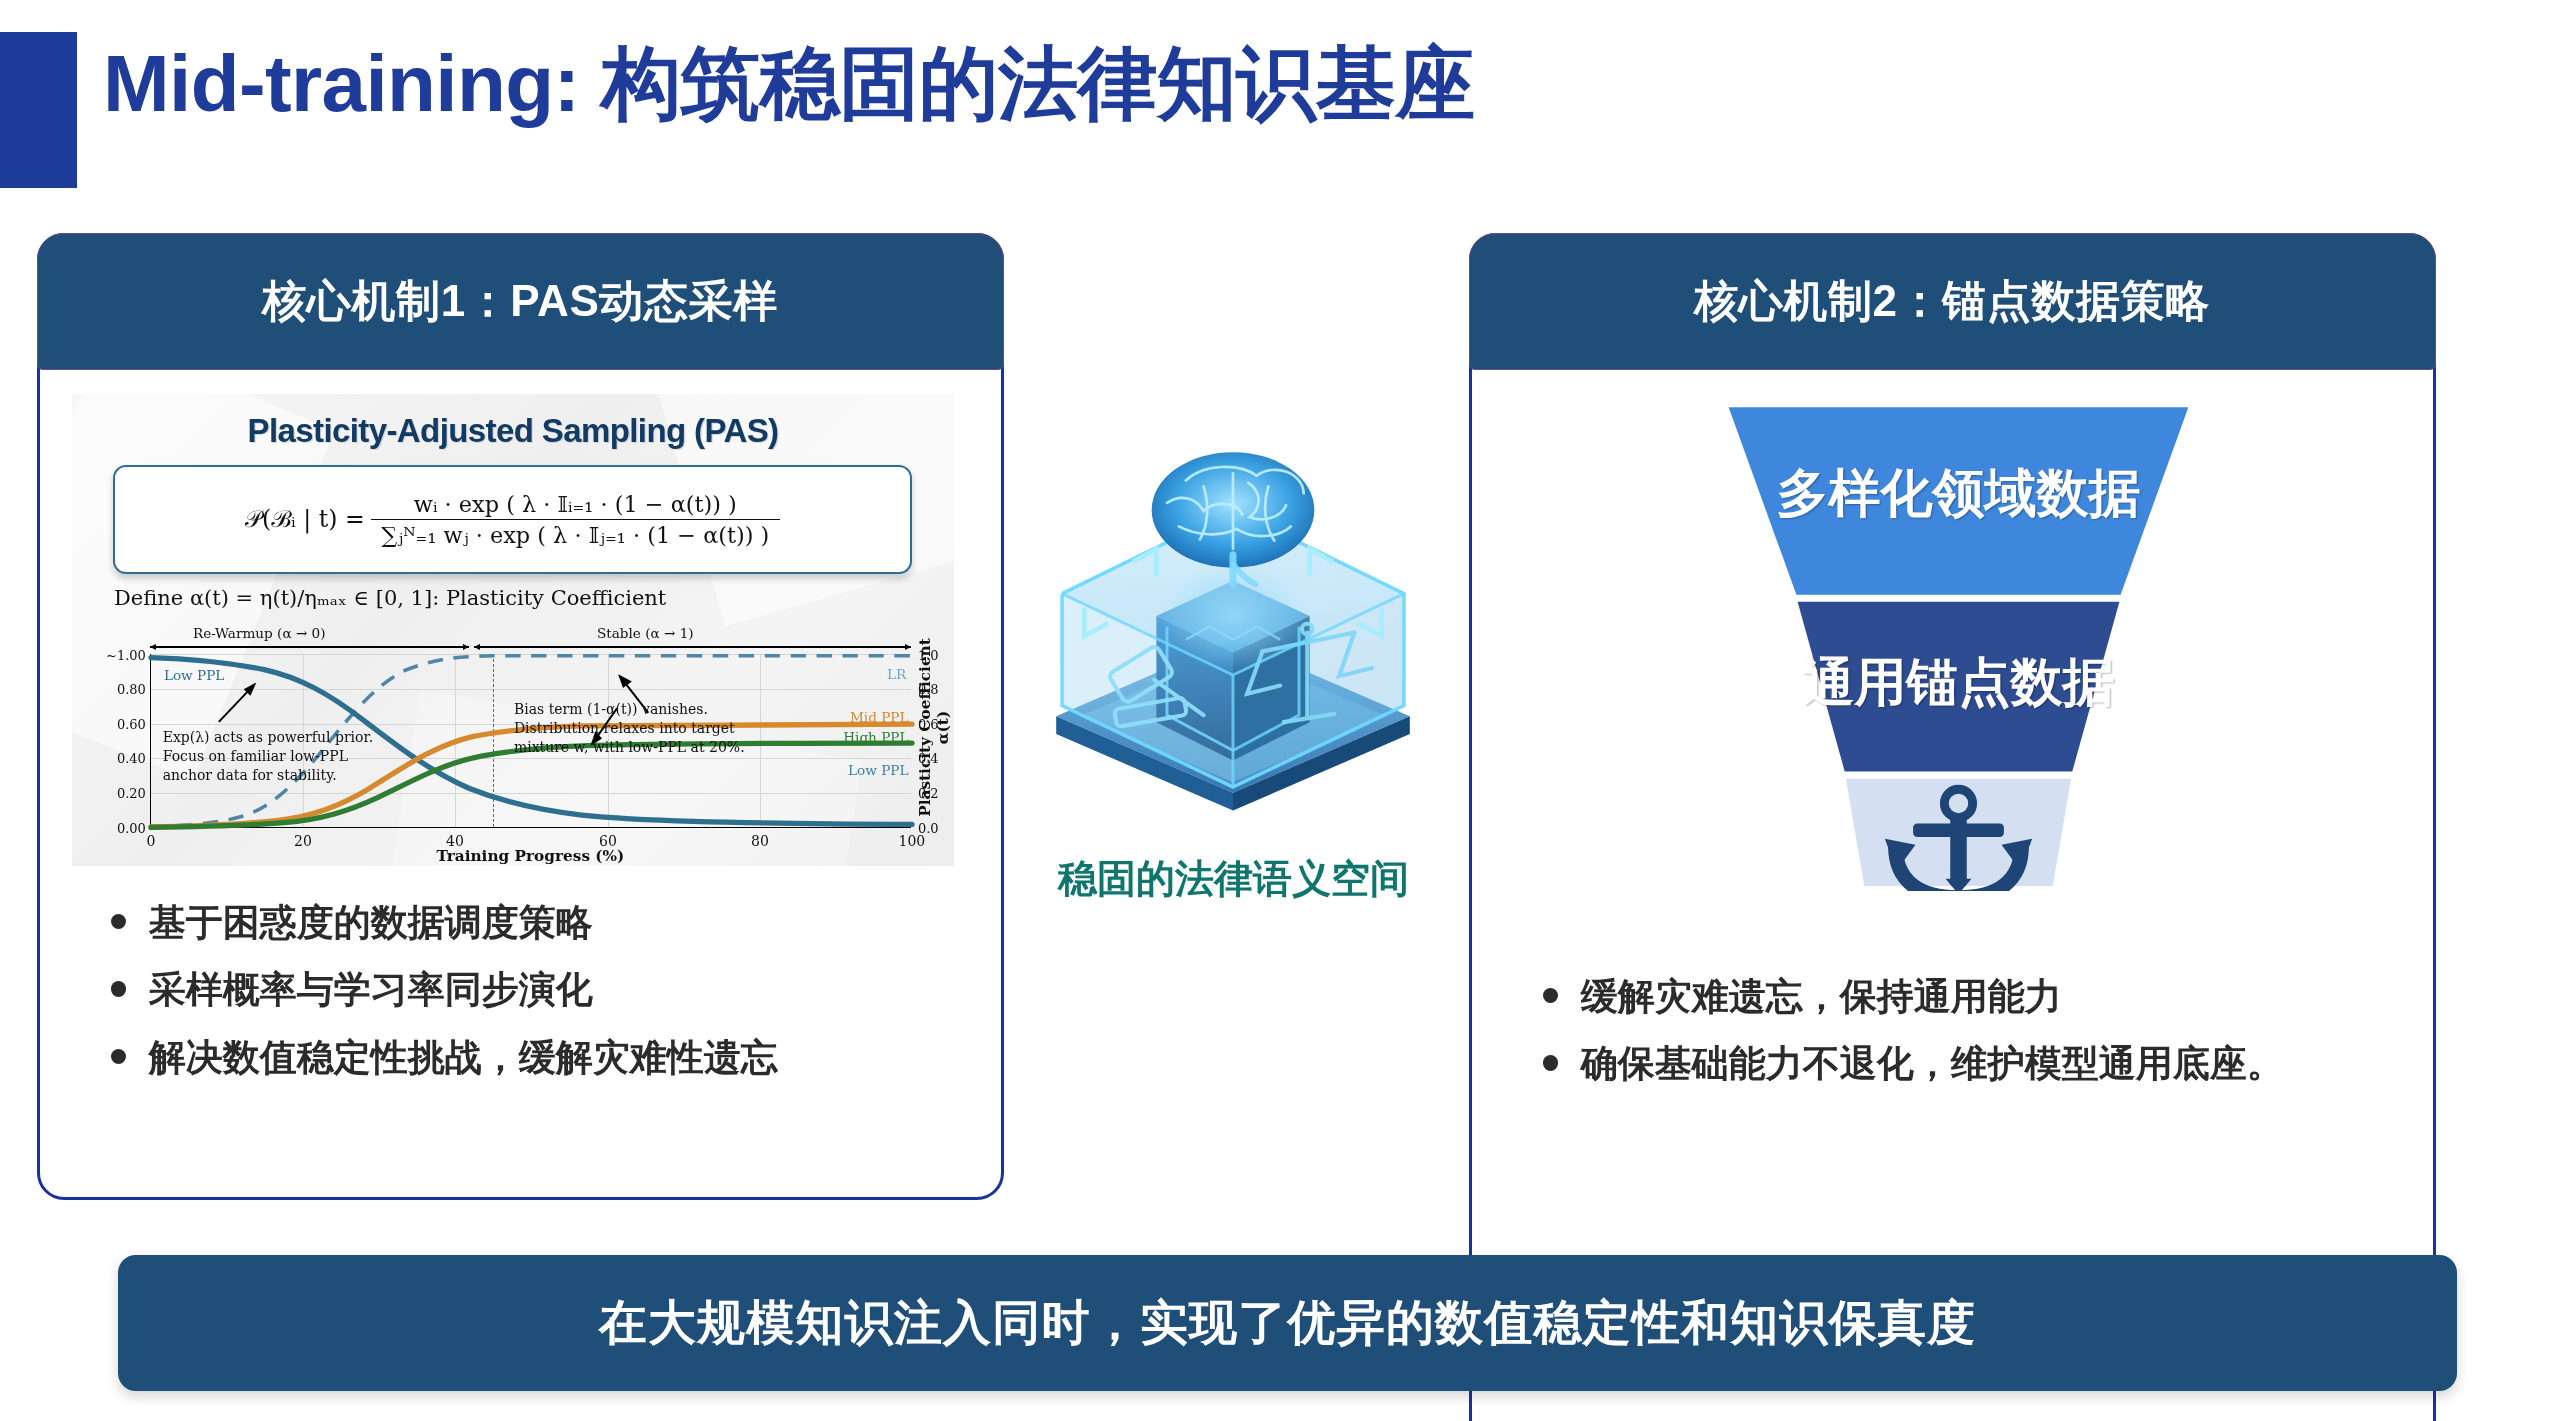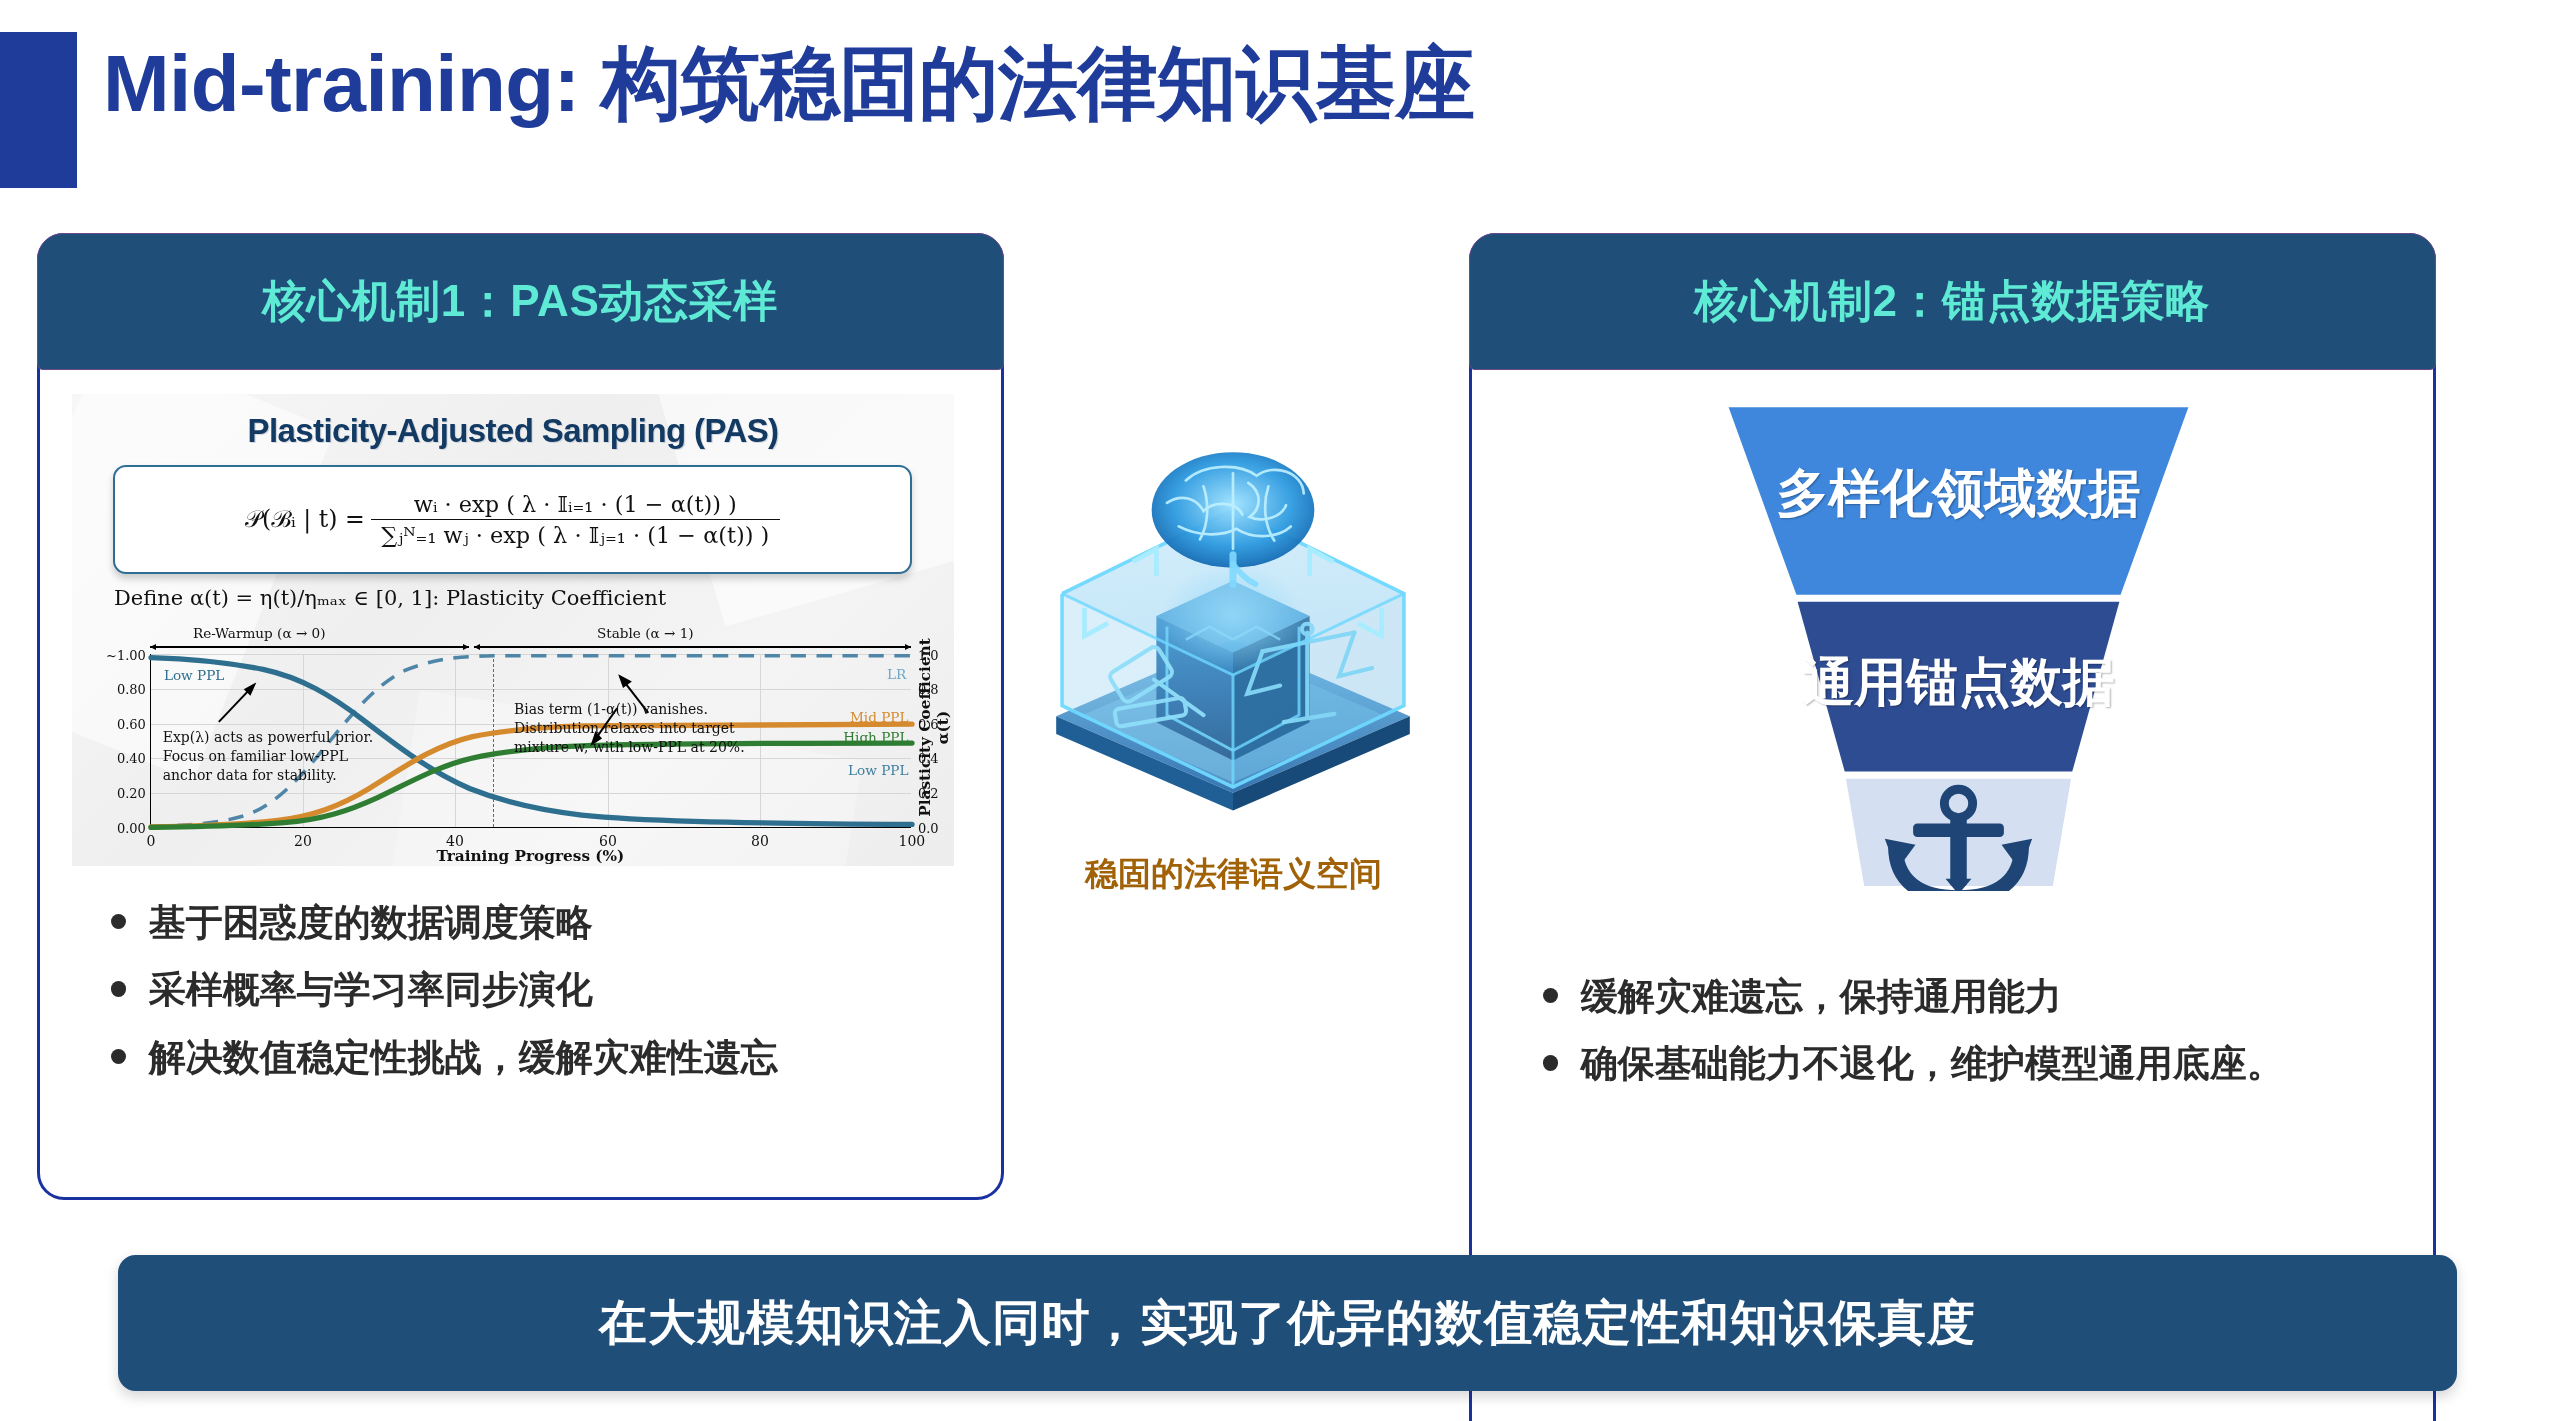--- a/index.html
+++ b/index.html
@@ -34,21 +34,21 @@
   #card-right { left:1469px; top:233px; width:967px; height:1253px; }
 
   .card-header {
     position:absolute; left:-3.5px; top:-3.5px; width:967px; height:137px;
     background:#1F4E79;
     border:1.8px solid #6B4A8C;
     border-radius:26px 26px 5.9px 5.9px;
     display:flex; align-items:center; justify-content:center;
   }
   .card-header-text {
-    color:#5eead4; font-size:44px; font-weight:bold;
+    color:#ffffff; font-size:44px; font-weight:bold;
     letter-spacing:0.6px; white-space:nowrap;
   }
 
   
   #pas-figure {
     position:absolute; left:32px; top:158px; width:882px; height:472px;
     background:linear-gradient(135deg,#f7f7f7 0%, #efefef 40%, #f4f4f4 70%, #ededed 100%);
     overflow:hidden;
   }
   #pas-figure .bgpoly { position:absolute; background:rgba(255,255,255,.55); }
@@ -140,21 +140,21 @@
     line-height:1.18; white-space:nowrap;
   }
   #bullets-left  { left:71px; top:665px; }
   #bullets-right { left:71px; top:739px; }
 
   
   #center-visual { position:absolute; left:1009px; top:439px; width:448px; height:507px; }
   #cube-svg { position:absolute; left:0; top:0; width:448px; height:413px; }
   #cube-caption {
     position:absolute; left:-35px; top:413px; width:519px; text-align:center;
-    font-size:33px; font-weight:bold; color:#a16207; white-space:nowrap;
+    font-size:39px; font-weight:bold; color:#0f766e; white-space:nowrap;
   }
 
   
   #funnel { position:absolute; left:236px; top:171px; width:501px; height:484px; }
   .funnel-seg { position:absolute; display:flex; align-items:center; justify-content:center; }
   .funnel-text {
     color:#ffffff; font-size:52px; font-weight:bold; white-space:nowrap;
     text-shadow:1.2px 1.2px 1.8px rgba(0,0,0,.28); position:relative; z-index:2;
   }
 

